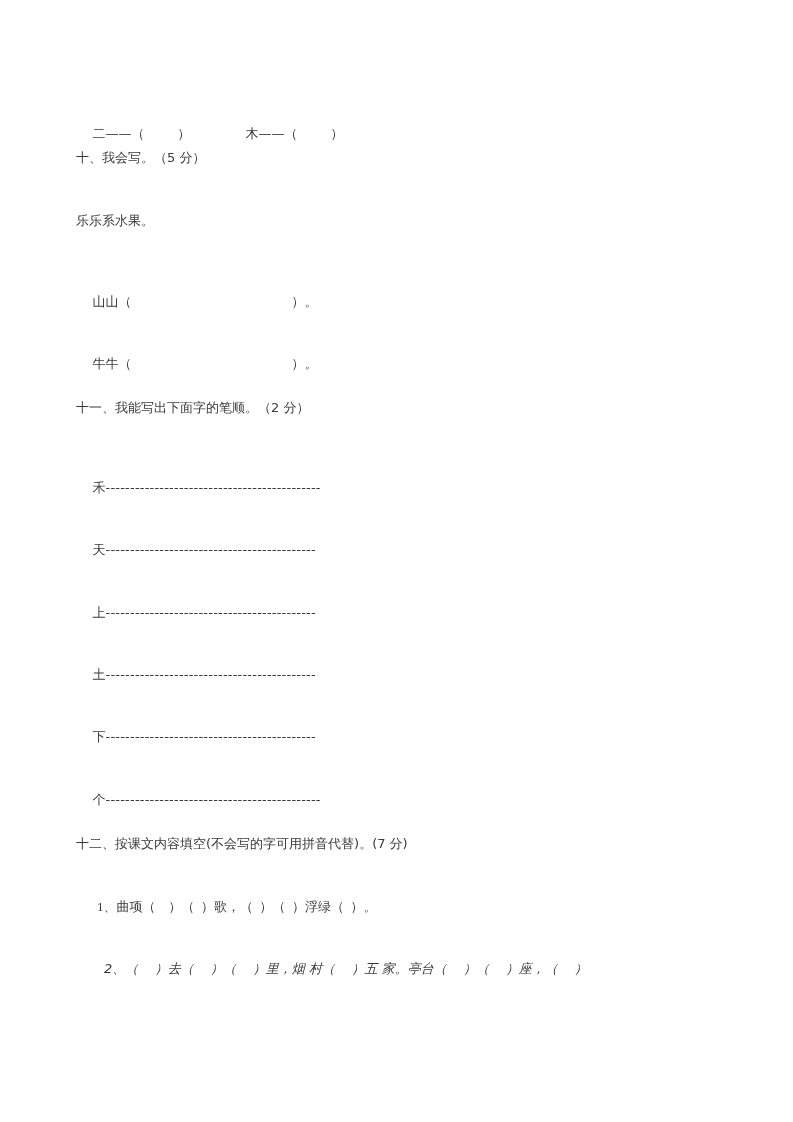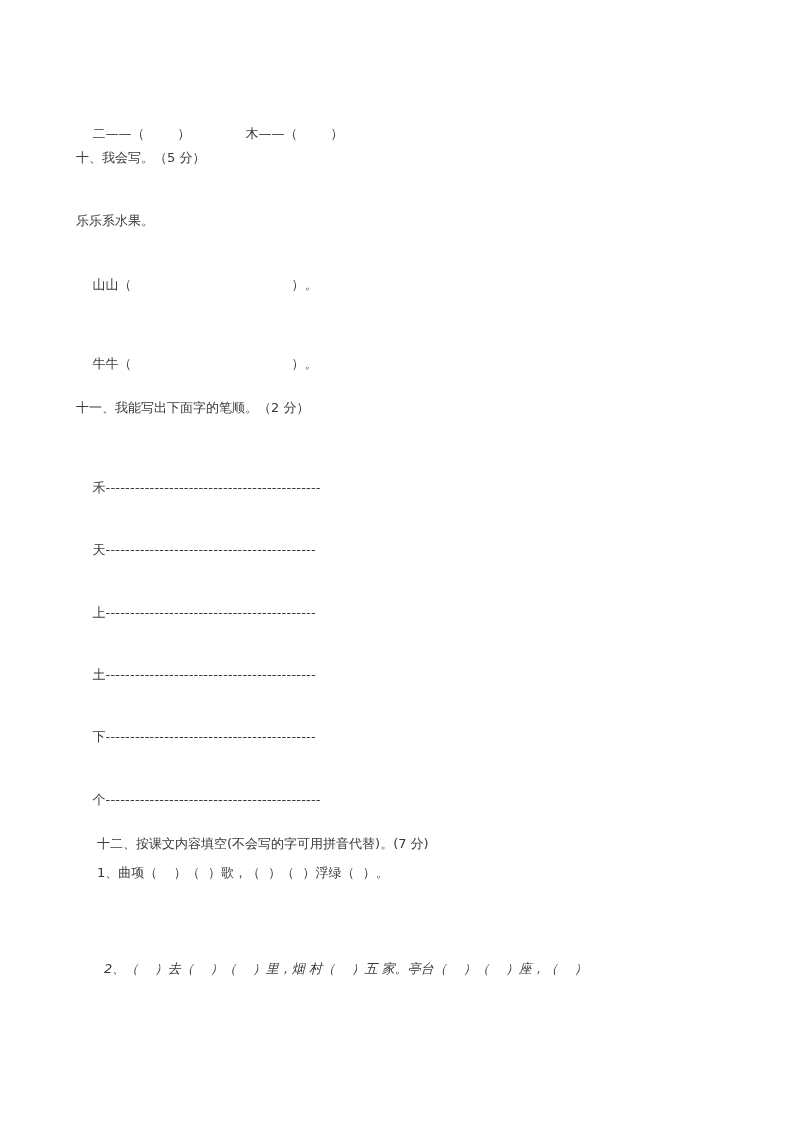--- a/index.html
+++ b/index.html
@@ -21,21 +21,21 @@
   <div class="line" style="top:107px;">
     <span>二</span><span>——</span><span>（        ）</span>
   </div>
   <div class="line" style="top:107px; left:229px;">
     <span>木</span><span>——</span><span>（        ）</span>
   </div>
 
   <div class="line" style="top:149px;">十、我会写。（5 分）</div>
   <div class="line" style="top:212px;font-family:Liberation Serif, serif;">乐乐系水果。</div>
 
-  <div class="line" style="top:258px;">
+  <div class="line" style="top:275px;">
     <span>山山（</span><span class="paren" style="width:160px;"></span><span>）。</span>
   </div>
   <div class="line" style="top:337px;">
     <span>牛牛（</span><span class="paren" style="width:160px;"></span><span>）。</span>
   </div>
 
   <div class="line" style="top:399px;">十一、我能写出下面字的笔顺。（2 分）</div>
 
   <div class="line" style="top:461px;">
     <span>禾</span><span class="dash">--------------------------------------------</span>
@@ -49,17 +49,17 @@
   <div class="line" style="top:648px;">
     <span>土</span><span class="dash">-------------------------------------------</span>
   </div>
   <div class="line" style="top:710px;">
     <span>下</span><span class="dash">-------------------------------------------</span>
   </div>
   <div class="line" style="top:773px;">
     <span>个</span><span class="dash">--------------------------------------------</span>
   </div>
 
-  <div class="line" style="top:835px;margin-left:21px;">十二、按课文内容填空(不会写的字可用拼音代替)。(7 分)</div>
-  <div class="line" style="top:864px; left:97px;">1、曲项（    ）（  ）歌，（  ）（  ）浮绿（  ）。</div>
+  <div class="line" style="top:835px;">十二、按课文内容填空(不会写的字可用拼音代替)。(7 分)</div>
+  <div class="line" style="top:898px; left:97px;font-family:Liberation Serif, serif;">1、曲项（    ）（  ）歌，（  ）（  ）浮绿（  ）。</div>
   <div class="line" style="top:960px; left:104px;font-style:italic;">2、（    ）去（    ）（    ）里，烟 村（    ）五 家。亭台（    ）（    ）座，（    ）</div>
 
 </div>
 
 </body></html>

